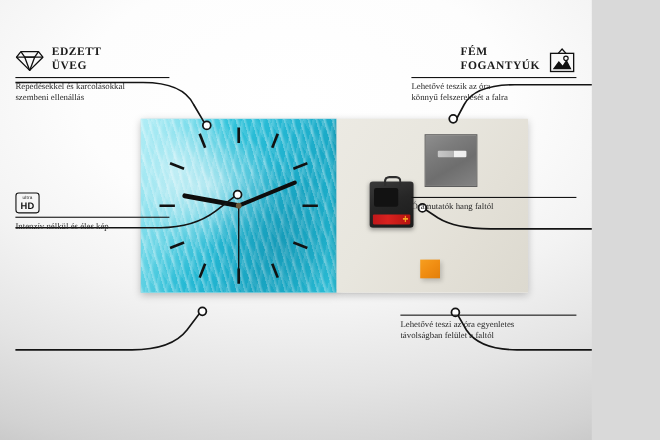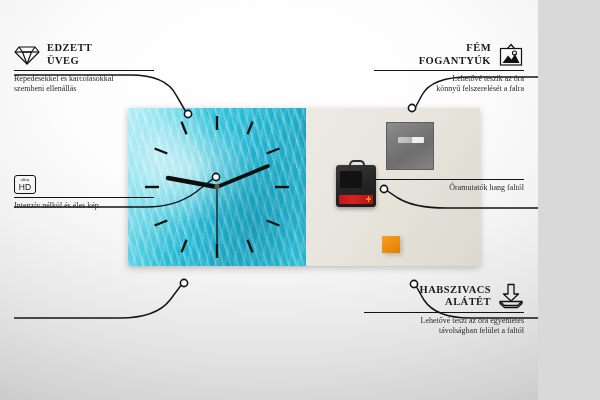--- a/index.html
+++ b/index.html
@@ -95,35 +95,35 @@
   .feature { position:absolute; z-index:7; }
   .feature-head { display:flex; align-items:center; gap:7px; }
   .feature.left .feature-head { justify-content:flex-start; }
   .feature.right .feature-head { justify-content:flex-end; }
   .feature-title {
     font-family:"Liberation Serif", serif;
     font-size:10.5px; font-weight:bold; letter-spacing:.45px;
     color:#1a1a1a; line-height:12.5px; text-transform:uppercase;
     white-space:pre-line;
   }
-  .feature.right .feature-title { text-align:right; }
+  .feature.right .feature-title { }
   .feature-rule { height:1px; background:#141414; margin:3px 0 3px; }
   .feature-desc {
     font-family:"Liberation Serif", serif;
     font-size:8px; color:#2a2a2a; line-height:10px; white-space:pre-line;
   }
-  .feature.right .feature-desc { text-align:right; }
+  .feature.right .feature-desc { text-align:left; }
   .ico { flex:0 0 auto; display:block; }
   .hd-badge {
     width:22px; height:19px; border:1.3px solid #111; border-radius:3px;
     display:flex; flex-direction:column; align-items:center; justify-content:center;
     font-family:"Liberation Sans", sans-serif; color:#111; line-height:1;
   }
   .hd-badge .u { font-size:4.2px; letter-spacing:.2px; margin-bottom:.5px; }
-  .hd-badge .h { font-size:8.5px; font-weight:normal; letter-spacing:.2px; }
+  .hd-badge .h { font-size:8.5px; font-weight:bold; letter-spacing:.2px; }
 </style>
 </head>
 <body>
 
 <div id="stage">
 
   <div id="product-shadow"></div>
   <div id="product">
 
     <div class="panel" id="clock-face">
@@ -231,29 +231,18 @@
     <div class="feature-desc">Lehetővé teszik az óra
 könnyű felszerelését a falra</div>
   </div>
 
   <div class="feature right" style="right:14px; top:176px; width:150px;">
     <div class="feature-rule"></div>
     <div class="feature-desc">Óramutatók hang faltól</div>
   </div>
 
   <div class="feature right" style="right:14px; top:283px; width:160px;">
-    <div class="feature-head">
-      <div class="feature-title">HABSZIVACS
-ALÁTÉT</div>
-      <svg class="ico" width="26" height="26" viewBox="0 0 26 26">
-        <g fill="none" stroke="#111" stroke-width="1.3" stroke-linejoin="round">
-          <path d="M10 1.5 H16 V11 H20.5 L13 18 L5.5 11 H10 Z"></path>
-          <path d="M13 18.5 L24 18.5 L19.5 22.5 L6.5 22.5 L2 18.5 Z"></path>
-          <path d="M2 18.5 L2 20.5 L6.5 24.5 L19.5 24.5 L24 20.5 L24 18.5"></path>
-        </g>
-      </svg>
-    </div>
     <div class="feature-rule"></div>
     <div class="feature-desc">Lehetővé teszi az óra egyenletes
 távolságban felület a faltól</div>
   </div>
 
 </div>
 
 </body></html>

